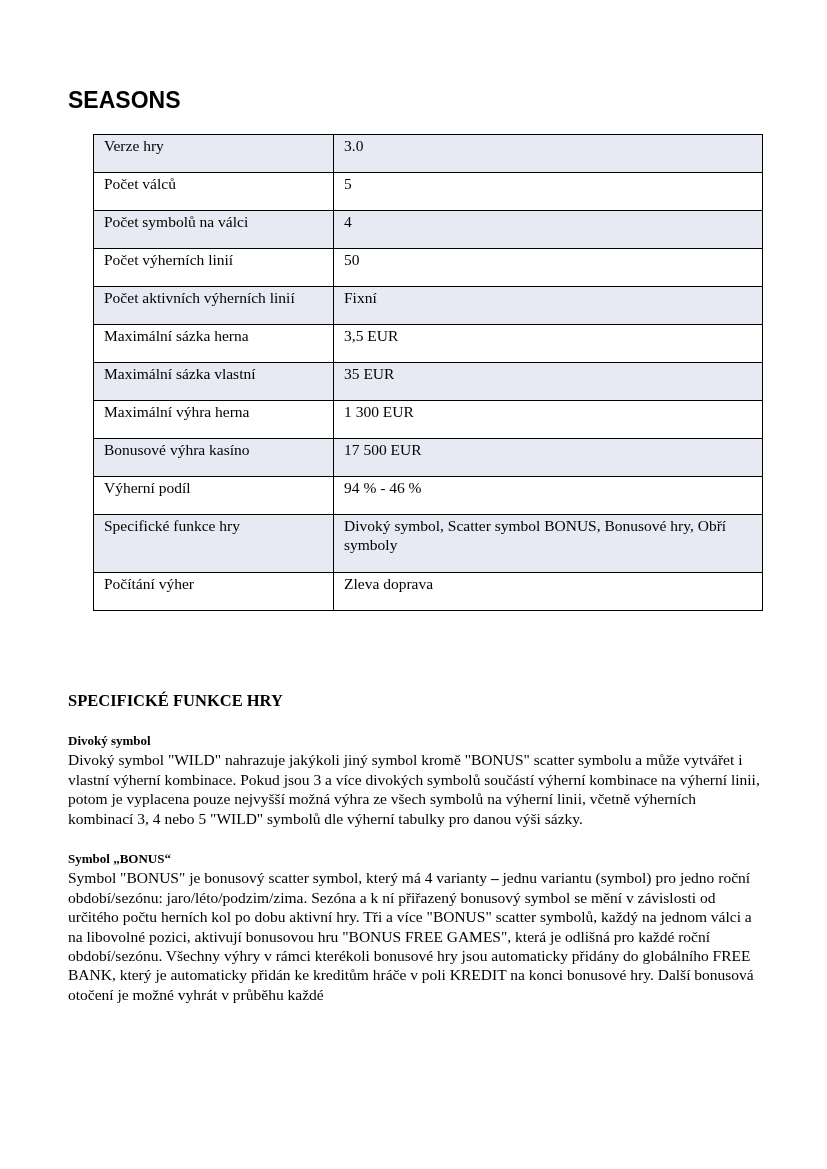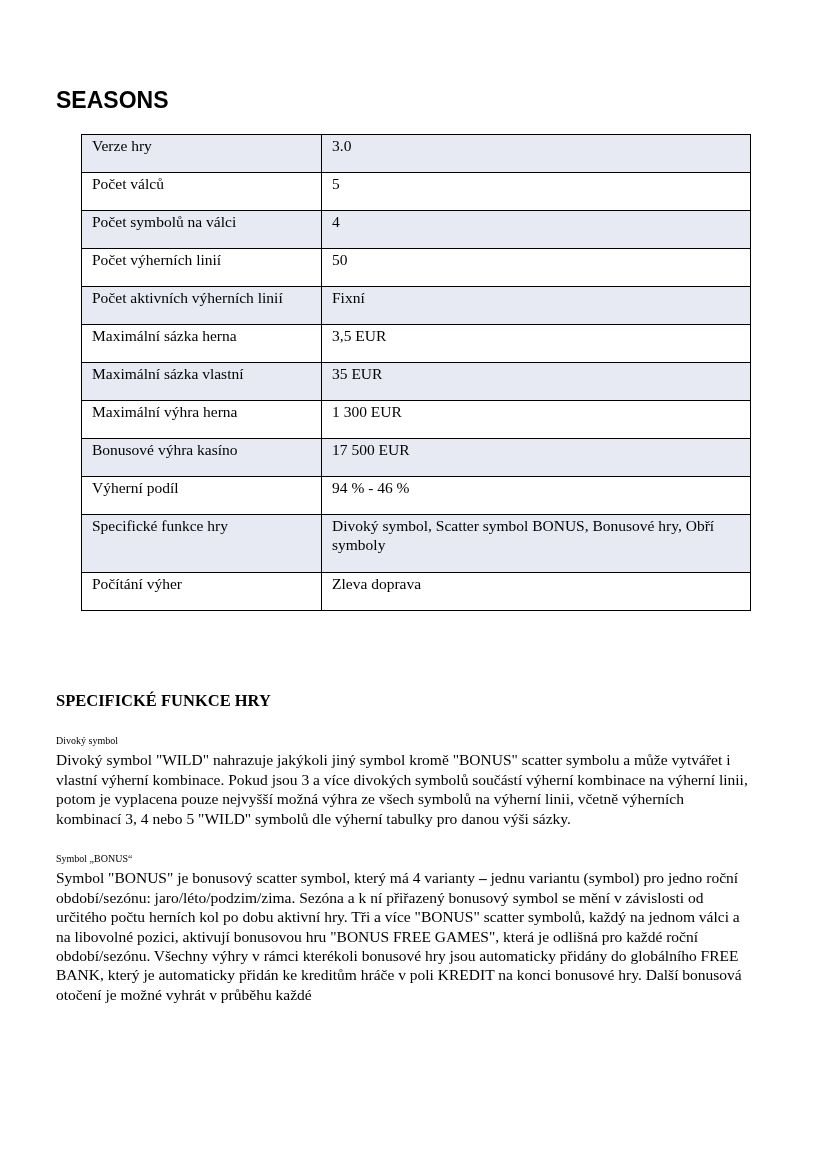--- a/index.html
+++ b/index.html
@@ -6,21 +6,21 @@
   body{
     width:827px;height:1169px;
     background:#ffffff;
     color:#000000;
     font-family:"Liberation Serif", serif;
     position:relative;
     overflow:hidden;
   }
   .page{
     position:absolute;
-    left:56px;top:0;
+    left:68px;top:0;
     width:697px;
   }
   .doc-title{
     margin:88px 0 0 0;
     font-family:"Liberation Sans", sans-serif;
     font-weight:bold;
     font-size:23px;
     line-height:24px;
     letter-spacing:0px;
   }
@@ -49,22 +49,22 @@
   table.info tr.tall{height:58px;}
   table.info tr:nth-child(odd) td{background:#e7e9f3;}
   .h2-lower{
     margin:81px 0 0 0;
     font-weight:bold;
     font-size:16.5px;
     line-height:18px;
   }
   .h3{
     margin:21px 0 0 0;
-    font-weight:normal;
-    font-size:10px;
+    font-weight:bold;
+    font-size:13px;
     line-height:19.4px;
   }
   .para{
     margin:0;
     font-size:15.5px;
     line-height:19.4px;
     width:697px;
   }
   .bold-dash{font-weight:bold;}
 </style>

